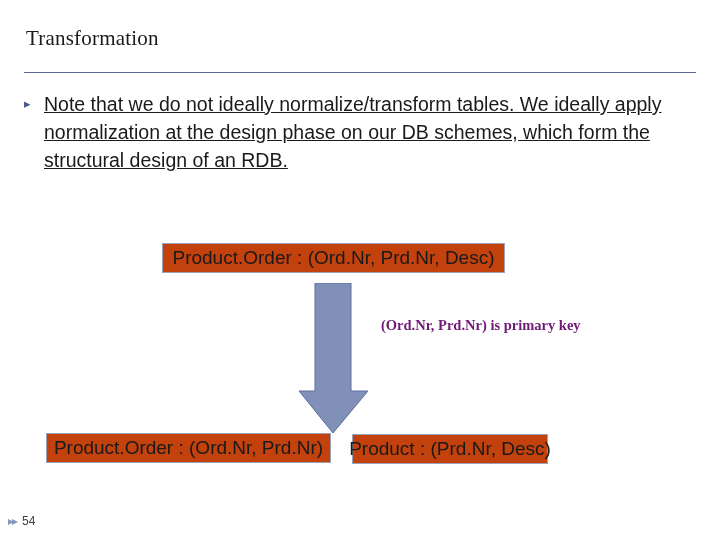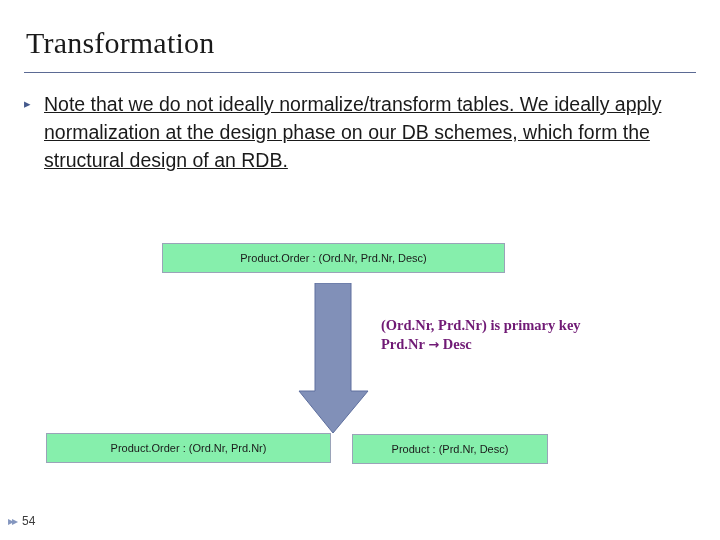--- a/index.html
+++ b/index.html
@@ -19,21 +19,21 @@
     position: absolute;
     inset: 0;
   }
 
   
   .title {
     position: absolute;
     left: 26px;
     top: 26px;
     font-family: "Liberation Serif", serif;
-    font-size: 30px;
+    font-size: 21px;
     color: #1a1a1a;
     letter-spacing: 0.2px;
     white-space: nowrap;
   }
   .title-rule {
     position: absolute;
     left: 24px;
     top: 72px;
     width: 672px;
     height: 1px;
@@ -63,26 +63,26 @@
     font-size: 19.5px;
     line-height: 28px;
     color: #1a1a1a;
     text-decoration: underline;
   }
 
   
   .box {
     position: absolute;
     border: 1px solid #9aa3b8;
-    background: #86efac;
+    background: #c2410c;
     box-sizing: border-box;
     display: flex;
     align-items: center;
     justify-content: center;
-    font-size: 11px;
+    font-size: 19px;
     color: #1a1a1a;
     white-space: nowrap;
   }
 
   #box-productorder-full {
     left: 162px;
     top: 243px;
     width: 343px;
     height: 30px;
   }
@@ -165,25 +165,20 @@
   <div class="box" id="box-productorder-full">Product.Order : (Ord.Nr, Prd.Nr, Desc)</div>
 
   <div class="arrow">
     <svg width="72" height="152" viewBox="0 0 72 152" xmlns="http://www.w3.org/2000/svg">
       <polygon points="17,0 53,0 53,108 70,108 35,150 1,108 17,108" fill="#8190b8" stroke="#5e6f9e" stroke-width="1"></polygon>
     </svg>
   </div>
 
   <div class="fd-note">
     <span class="fd-line">(Ord.Nr, Prd.Nr)  is primary key</span>
-    <span class="fd-line">
-      <span>Prd.Nr</span>
-      <span class="fd-arrow-glyph">→</span>
-      <span>Desc</span>
-    </span>
   </div>
 
   <div class="box" id="box-productorder-split">Product.Order : (Ord.Nr, Prd.Nr)</div>
 
   <div class="box" id="box-product-split">Product : (Prd.Nr, Desc)</div>
 
   <div class="footer">
     <span class="footer-chevrons">▸▸</span>
     <span class="page-number">54</span>
   </div>

